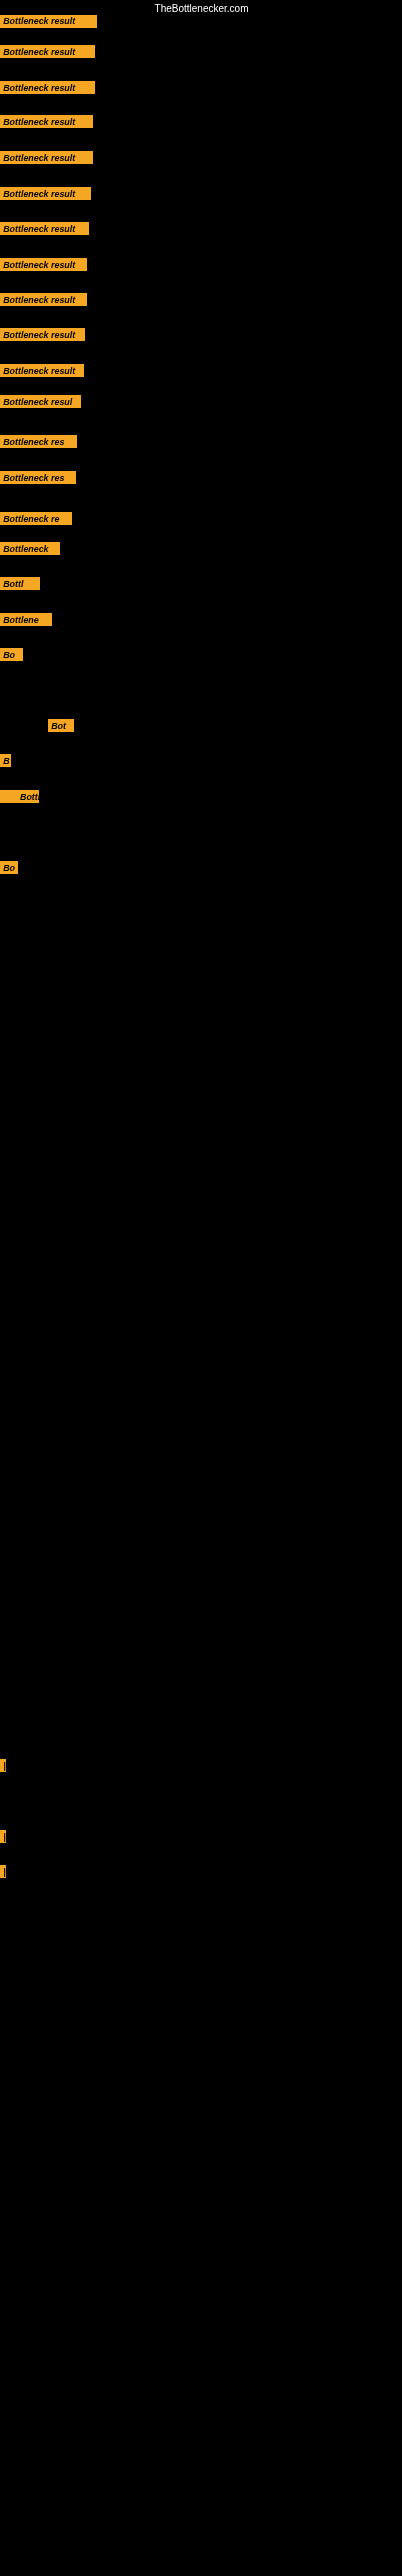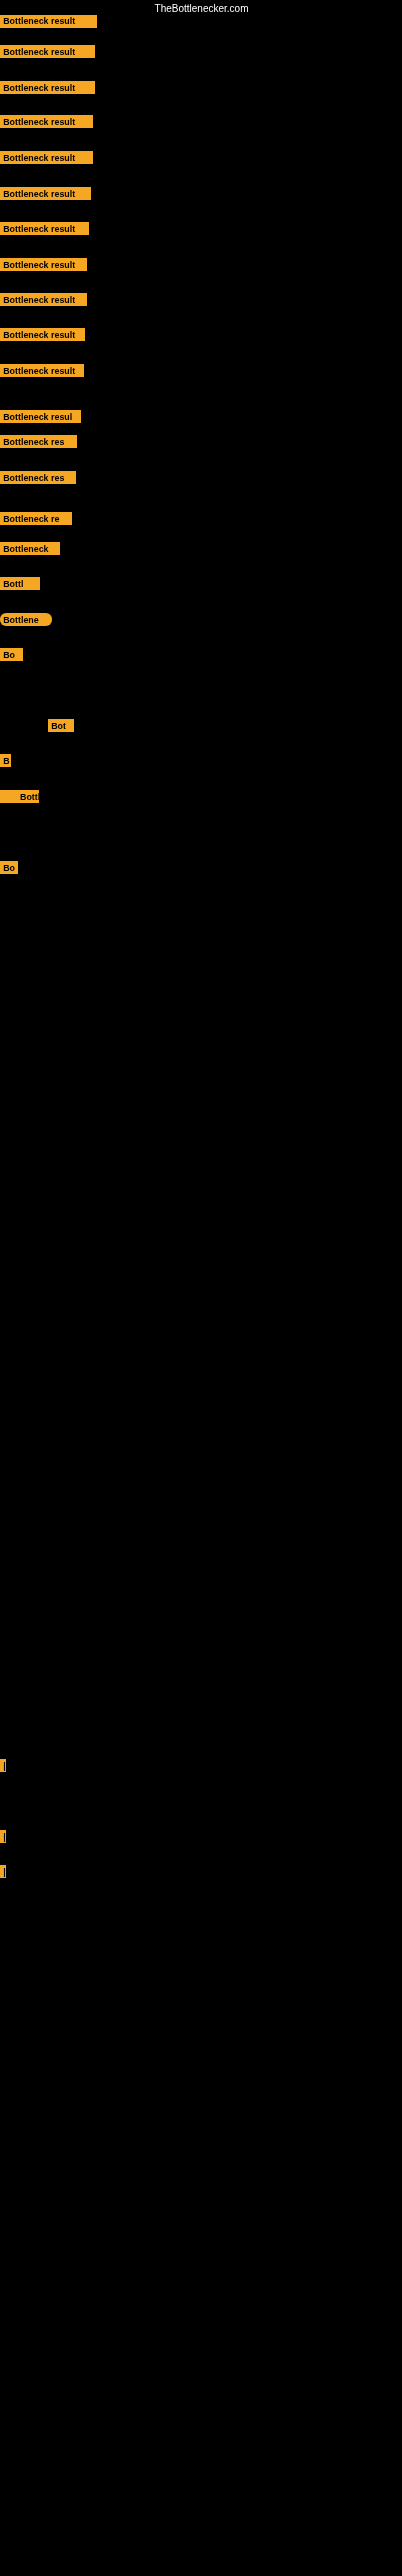--- a/index.html
+++ b/index.html
@@ -23,46 +23,47 @@
       background-color: #f5a623;
       color: #000;
       font-size: 8.9px;
       font-weight: bold;
       padding: 1.6px 3.2px;
       display: inline-block;
       position: absolute;
       left: 0;
       white-space: nowrap;
       overflow: hidden;
+      font-style: italic;
     }
   </style>
 </head>
 <body>
 
 <span class="site-title">TheBottlenecker.com</span>
 
 <div id="labels-container">
     <div class="bottleneck-label" style="top: 14.5px; max-width: 97px; width: 97px;">Bottleneck result</div>
     <div class="bottleneck-label" style="top: 45px; max-width: 95px; width: 95px;">Bottleneck result</div>
     <div class="bottleneck-label" style="top: 81px; max-width: 95px; width: 95px;">Bottleneck result</div>
     <div class="bottleneck-label" style="top: 115px; max-width: 93px; width: 93px;">Bottleneck result</div>
     <div class="bottleneck-label" style="top: 151px; max-width: 93px; width: 93px;">Bottleneck result</div>
     <div class="bottleneck-label" style="top: 187px; max-width: 91px; width: 91px;">Bottleneck result</div>
     <div class="bottleneck-label" style="top: 222px; max-width: 89px; width: 89px;">Bottleneck result</div>
     <div class="bottleneck-label" style="top: 258px; max-width: 87px; width: 87px;">Bottleneck result</div>
     <div class="bottleneck-label" style="top: 293px; max-width: 87px; width: 87px;">Bottleneck result</div>
     <div class="bottleneck-label" style="top: 328px; max-width: 85px; width: 85px;">Bottleneck result</div>
     <div class="bottleneck-label" style="top: 364px; max-width: 84px; width: 84px;">Bottleneck result</div>
-    <div class="bottleneck-label" style="top: 410px; max-width: 81px; width: 103px;">Bottleneck resul</div>
+    <div class="bottleneck-label" style="top: 395px; max-width: 81px; width: 103px;">Bottleneck resul</div>
     <div class="bottleneck-label" style="top: 435px; max-width: 77px; width: 77px;">Bottleneck res</div>
     <div class="bottleneck-label" style="top: 471px; max-width: 76px; width: 76px;">Bottleneck res</div>
     <div class="bottleneck-label" style="top: 512px; max-width: 72px; width: 72px;">Bottleneck re</div>
     <div class="bottleneck-label" style="top: 542px; max-width: 64px; width: 60px;">Bottleneck</div>
     <div class="bottleneck-label" style="top: 577px; max-width: 40px; width: 40px;">Bottl</div>
-    <div class="bottleneck-label" style="top: 613px; max-width: 52px; width: 52px; border-radius: 6px;">Bottlene</div>
+    <div class="bottleneck-label" style="top: 613px; max-width: 52px; width: 52px;">Bottlene</div>
     <div class="bottleneck-label" style="top: 648px; max-width: 22.5px; width: 22.5px;">Bo</div>
     <div class="bottleneck-label" style="top: 719px; max-width: 26px; width: 26px; margin-left: 48px;">Bot</div>
     <div class="bottleneck-label" style="top: 754px; max-width: 11.3px; width: 11.3px;">B</div>
     <div class="bottleneck-label" style="top: 790px; max-width: 39px; width: 39px; padding-left: 20px;">Bottle</div>
     <div class="bottleneck-label" style="top: 861px; max-width: 17.7px; width: 17.7px;">Bo</div>
     <div class="bottleneck-label" style="top: 1759px; max-width: 4.8px; width: 4.8px;">|</div>
     <div class="bottleneck-label" style="top: 1830px; max-width: 4.8px; width: 4.8px;">|</div>
     <div class="bottleneck-label" style="top: 1865px; max-width: 4.8px; width: 4.8px;">|</div>
   </div>
 

